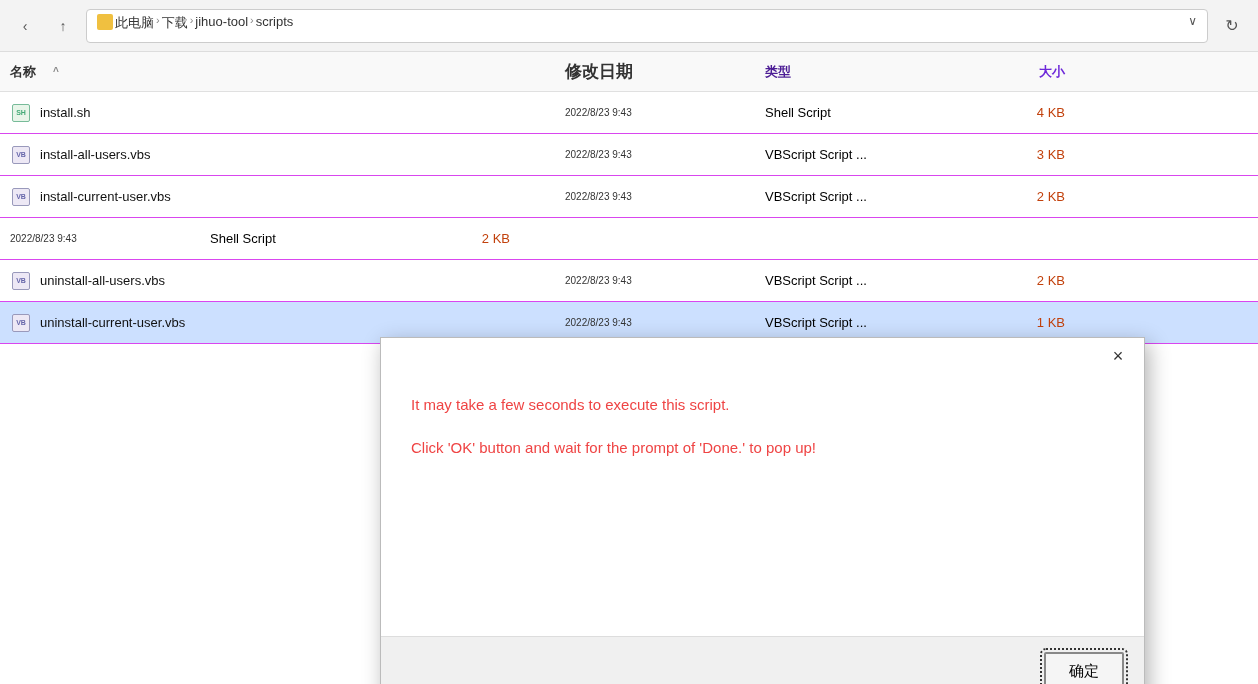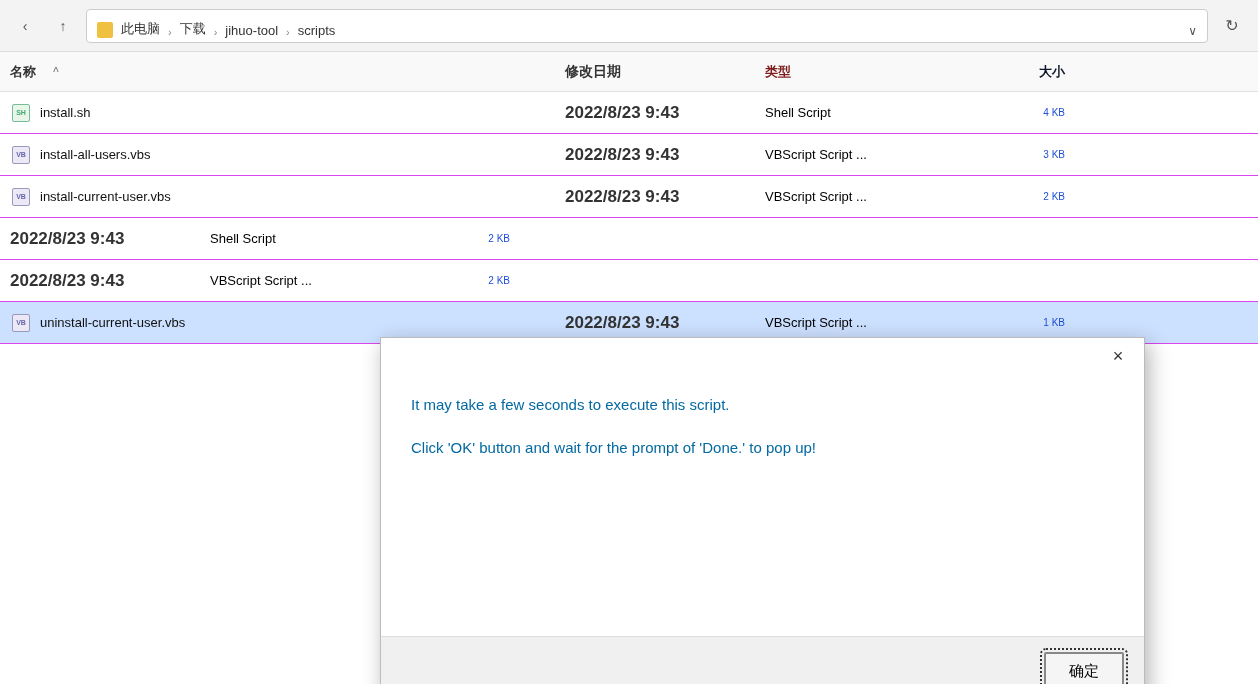--- a/index.html
+++ b/index.html
@@ -31,27 +31,27 @@
       border: none;
       background: transparent;
       cursor: pointer;
       border-radius: 4px;
       font-size: 14px;
       color: #555;
     }
     .breadcrumb-bar {
       flex: 1;
       display: flex;
-      align-items: flex-end;
+      align-items: flex-start;
       background: #fff;
       border: 1px solid #ccc;
       border-radius: 4px;
       padding: 4px 10px;
       height: 34px;
-      gap: 8px;
+      gap: 2px;
       font-size: 13px;
       color: #333;
     }
     .breadcrumb-sep {
       color: #888;
       font-size: 11px;
     }
     .breadcrumb-folder {
       width: 16px;
       height: 16px;
@@ -88,23 +88,23 @@
     }
     .file-list-header {
       display: flex;
       align-items: center;
       border-bottom: 1px solid #e0e0e0;
       padding: 0 10px;
       height: 40px;
       background: #f9f9f9;
     }
     .col-name { flex: 0 0 555px; font-size: 13px; font-weight: 600; color: #333; display: flex; align-items: center; gap: 17px; }
-    .col-date { flex: 0 0 200px; font-size: 14px; font-weight: 600; color: #333; }
-    .col-type { flex: 0 0 200px; font-size: 13px; font-weight: 600; color: #7f1d1d; }
-    .col-size { flex: 0 0 100px; font-size: 13px; font-weight: 600; color: #0f172a; text-align: right; }
+    .col-date { flex: 0 0 200px; font-size: 17px; font-weight: 600; color: #333; }
+    .col-type { flex: 0 0 200px; font-size: 13px; font-weight: 600; color: #4c1d95; }
+    .col-size { flex: 0 0 100px; font-size: 13px; font-weight: 600; color: #6d28d9; text-align: right; }
 
     .sort-arrow { font-size: 10px; color: #888; }
 
     .file-row {
       display: flex;
       align-items: center;
       padding: 0 10px;
       height: 42px;
       border-bottom: 1px solid #d946ef;
       cursor: pointer;
@@ -141,23 +141,23 @@
       background: #ede8f5;
       display: flex;
       align-items: center;
       justify-content: center;
       font-size: 7px;
       color: #66a;
       font-weight: bold;
     }
 
     .file-name-cell { flex: 0 0 555px; font-size: 13px; color: #111; display: flex; align-items: center; }
-    .file-date-cell { flex: 0 0 200px; font-size: 17px; color: #333; font-weight: bold; }
+    .file-date-cell { flex: 0 0 200px; font-size: 10px; color: #333; }
     .file-type-cell { flex: 0 0 200px; font-size: 13px; color: #000000; }
-    .file-size-cell { flex: 0 0 100px; font-size: 10px; color: #1d4ed8; text-align: right; }
+    .file-size-cell { flex: 0 0 100px; font-size: 13px; color: #c2410c; text-align: right; }
 
     
     .modal-overlay {
       position: absolute;
       top: 0; left: 0; right: 0; bottom: 0;
       z-index: 100;
     }
     .modal-dialog {
       position: absolute;
       top: 285px;
@@ -190,21 +190,21 @@
       border-radius: 4px;
       font-size: 18px;
       color: #333;
     }
     .modal-body {
       flex: 1;
       padding: 20px 30px 10px 30px;
     }
     .modal-text-line {
       font-size: 15px;
-      color: #0369a1;
+      color: #ef4444;
       margin-bottom: 20px;
       line-height: 1.5;
     }
     .modal-footer {
       background: #f0f0f0;
       border-top: 1px solid #ddd;
       height: 70px;
       display: flex;
       align-items: center;
       justify-content: flex-end;
@@ -299,20 +299,26 @@
     <div class="file-size-cell">2 KB</div>
   </div>
 
   <div class="file-row">
     <div class="file-date-cell">2022/8/23 9:43</div>
     <div class="file-type-cell">Shell Script</div>
     <div class="file-size-cell">2 KB</div>
   </div>
 
   <div class="file-row">
+    <div class="file-name-cell">
+      <span class="file-icon">
+        <span class="vbs-icon-inner">VB</span>
+      </span>
+      <span>uninstall-all-users.vbs</span>
+    </div>
     <div class="file-date-cell">2022/8/23 9:43</div>
     <div class="file-type-cell">VBScript Script ...</div>
     <div class="file-size-cell">2 KB</div>
   </div>
 
   <div class="file-row selected">
     <div class="file-name-cell">
       <span class="file-icon">
         <span class="vbs-icon-inner">VB</span>
       </span>

